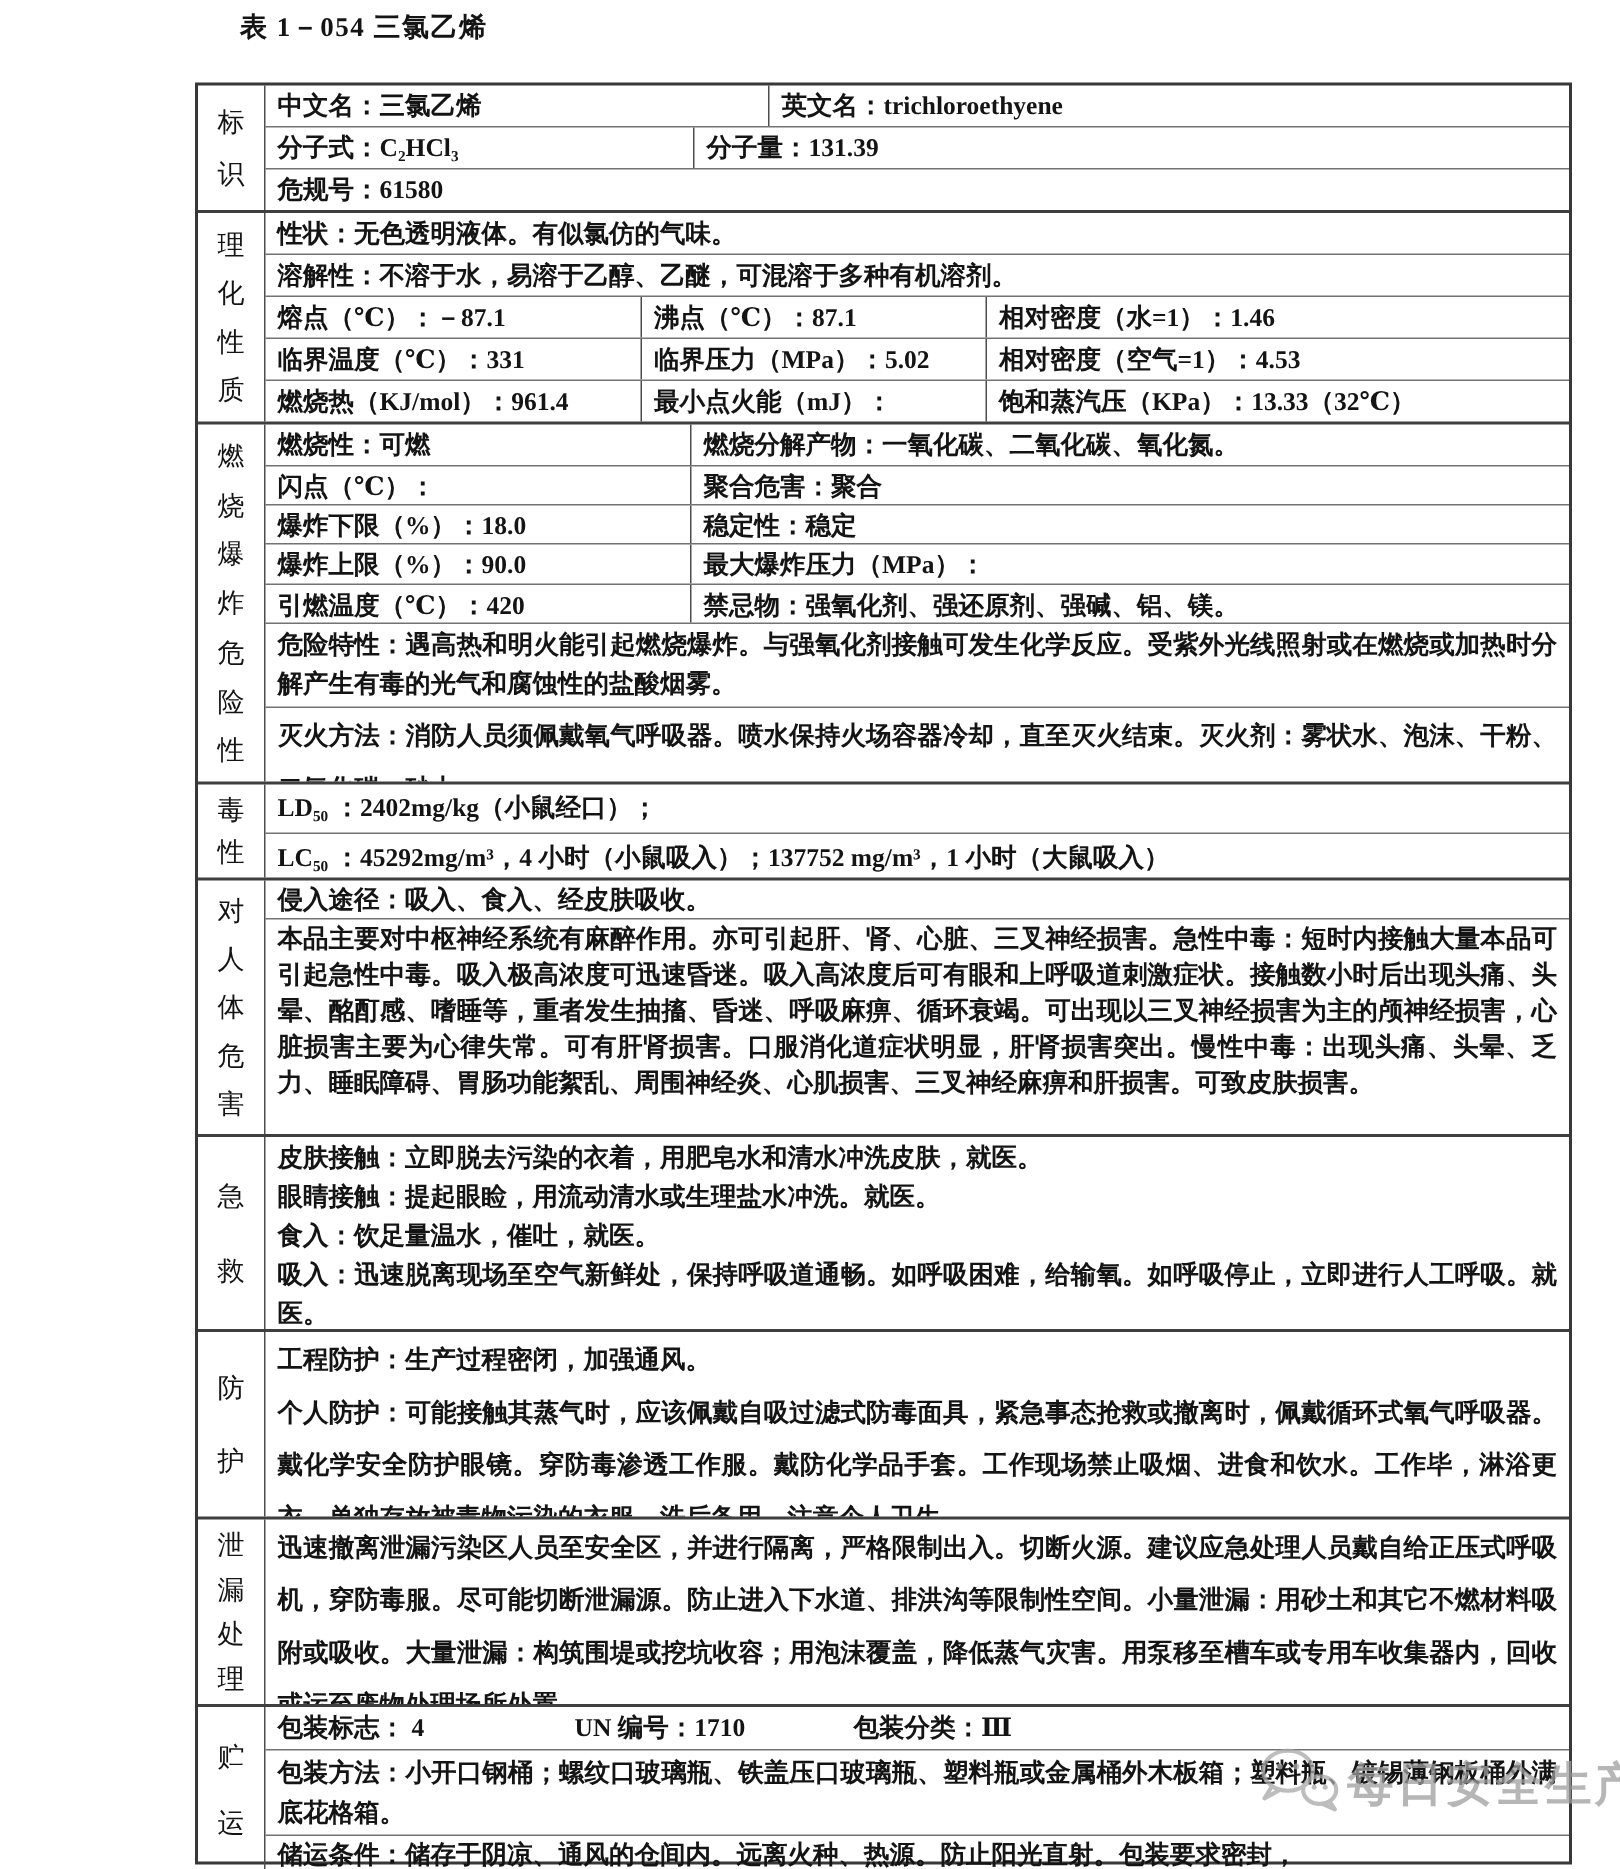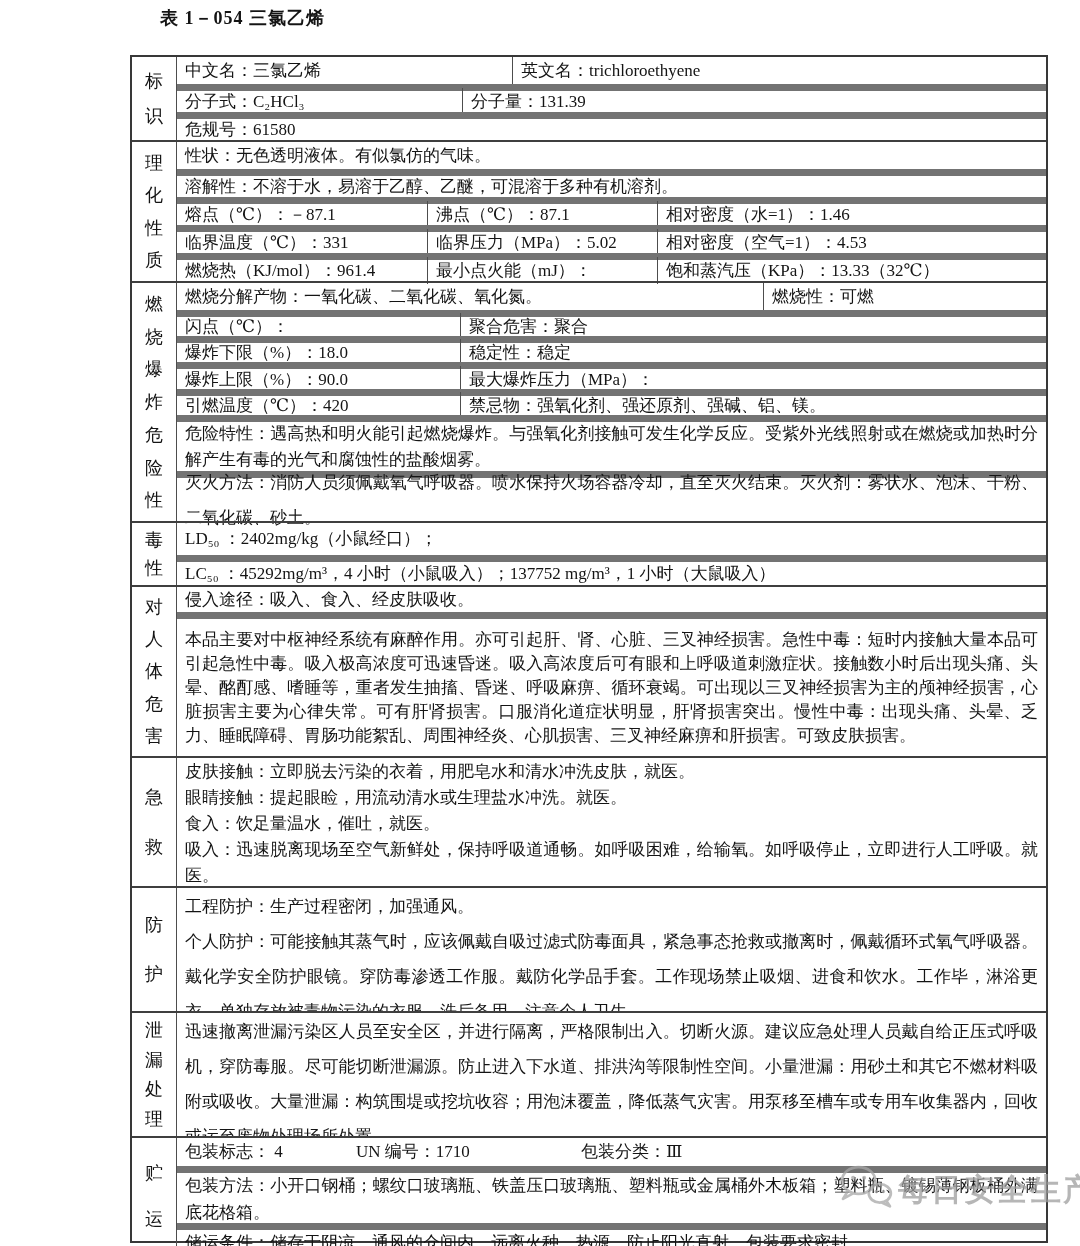--- a/index.html
+++ b/index.html
@@ -21,37 +21,37 @@
     font-size:17px;
   }
   .sec { display:flex; flex-direction:row; flex:0 0 auto; }
   .sec + .sec { border-top:2px solid #3f3f3f; }
   .sec-fill { flex:1 1 auto; }
   .lbl {
     flex:0 0 45px; width:45px; border-right:1px solid #4d4d4d;
     display:flex; flex-direction:column; justify-content:space-evenly; align-items:center;
     font-size:18px; overflow:hidden;
   }
-  .rows { flex:1 1 auto; display:flex; flex-direction:column; min-width:0; }
+  .rows { flex:1 1 auto; display:flex; flex-direction:column; min-width:0;font-weight:bold; }
   .row { display:flex; flex-direction:row; flex:0 0 auto; min-height:0; }
-  .row + .row { border-top:7px solid #737373;align-items:center; }
+  .row + .row { border-top:1px solid #737373; }
   .row-fill { flex:1 1 auto; }
   .c {
     padding:1px 8px 0 8px; overflow:hidden; min-width:0;
     line-height:26px; white-space:nowrap;
   }
   .c + .c { border-left:1px solid #4d4d4d; }
   .c-fill { flex:1 1 auto; }
   .para { white-space:normal; text-align:justify; }
   .h27{height:27px} .h28{height:28px} .h26{height:26px} .h32{height:32px}
   .h25{height:25px} .h56{height:56px} .h57{height:57px}
   .w335{flex:0 0 335px} .w285{flex:0 0 285px} .w235{flex:0 0 235px}
   .w250{flex:0 0 250px} .w230{flex:0 0 230px} .w283{flex:0 0 283px}
   .lh24{line-height:24px} .lh25{line-height:35px} .lh26{line-height:26px} .lh27{line-height:27px}
-  .sp-un{margin-left:69px} .sp-class{margin-left:107px}
+  .sp-un{margin-left:96px} .sp-class{margin-left:68px}
   .watermark {
     position:absolute; left:838px; top:1163px; z-index:5;
     display:flex; align-items:center; gap:4px;
     color:rgba(158,158,158,0.75); font-size:31px; font-weight:bold;
     letter-spacing:2px; white-space:nowrap; pointer-events:none;
   }
   .wm-icon { flex:0 0 auto; opacity:0.75; }
 </style>
 </head>
 <body>
@@ -117,22 +117,22 @@
         <span>燃</span>
         <span>烧</span>
         <span>爆</span>
         <span>炸</span>
         <span>危</span>
         <span>险</span>
         <span>性</span>
       </div>
     <div class="rows">
       <div class="row h27">
+        <div class="c w283">燃烧性：可燃</div>
         <div class="c c-fill">燃烧分解产物：一氧化碳、二氧化碳、氧化氮。</div>
-        <div class="c w283">燃烧性：可燃</div>
       </div>
       <div class="row h26">
         <div class="c w283">闪点（℃）：</div>
         <div class="c c-fill">聚合危害：聚合</div>
       </div>
       <div class="row h26">
         <div class="c w283">爆炸下限（%）：18.0</div>
         <div class="c c-fill">稳定性：稳定</div>
       </div>
       <div class="row h27">

